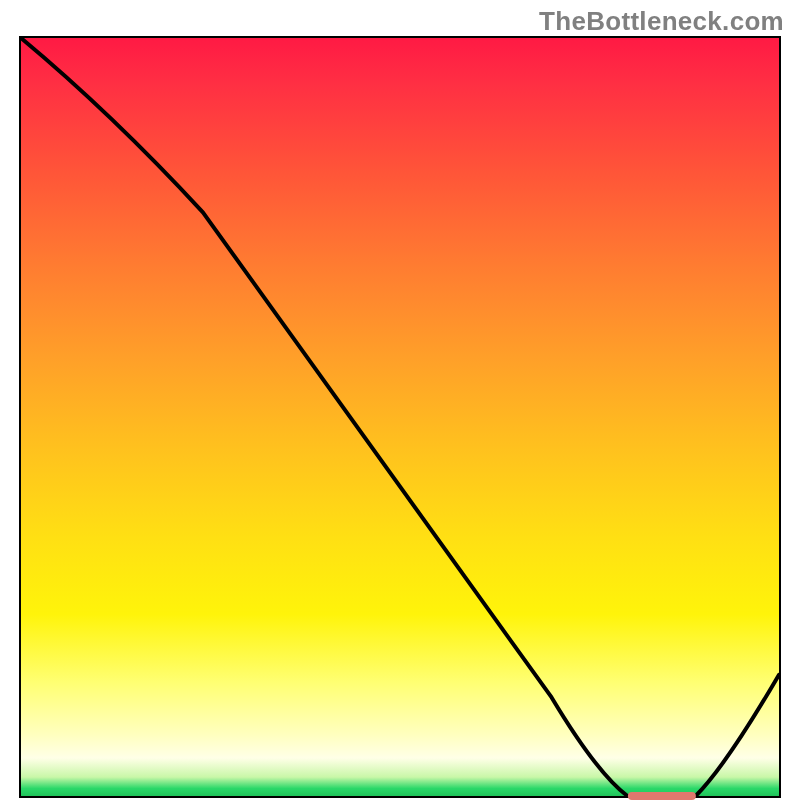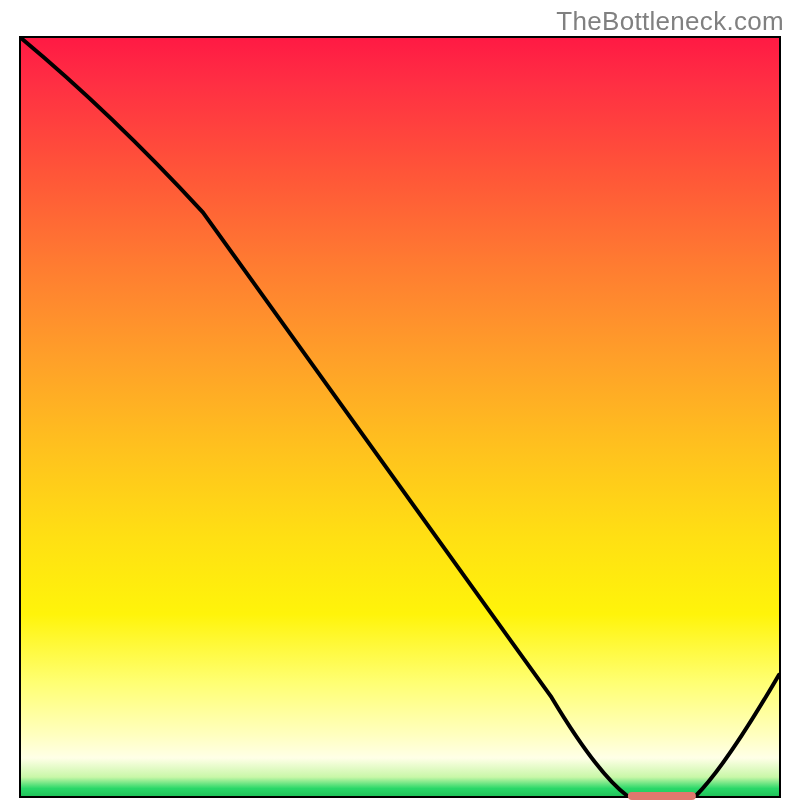--- a/index.html
+++ b/index.html
@@ -15,21 +15,21 @@
     position: relative;
     width: 800px;
     height: 800px;
   }
   .attribution {
     position: absolute;
     top: 6px;
     right: 16px;
     color: #808080;
     font-size: 26px;
-    font-weight: 400;
+    font-weight: 700;
     letter-spacing: 0.3px;
     user-select: none;
   }
   .plot {
     position: absolute;
     left: 19px;
     top: 36px;
     width: 762px;
     height: 762px;
     box-sizing: border-box;

